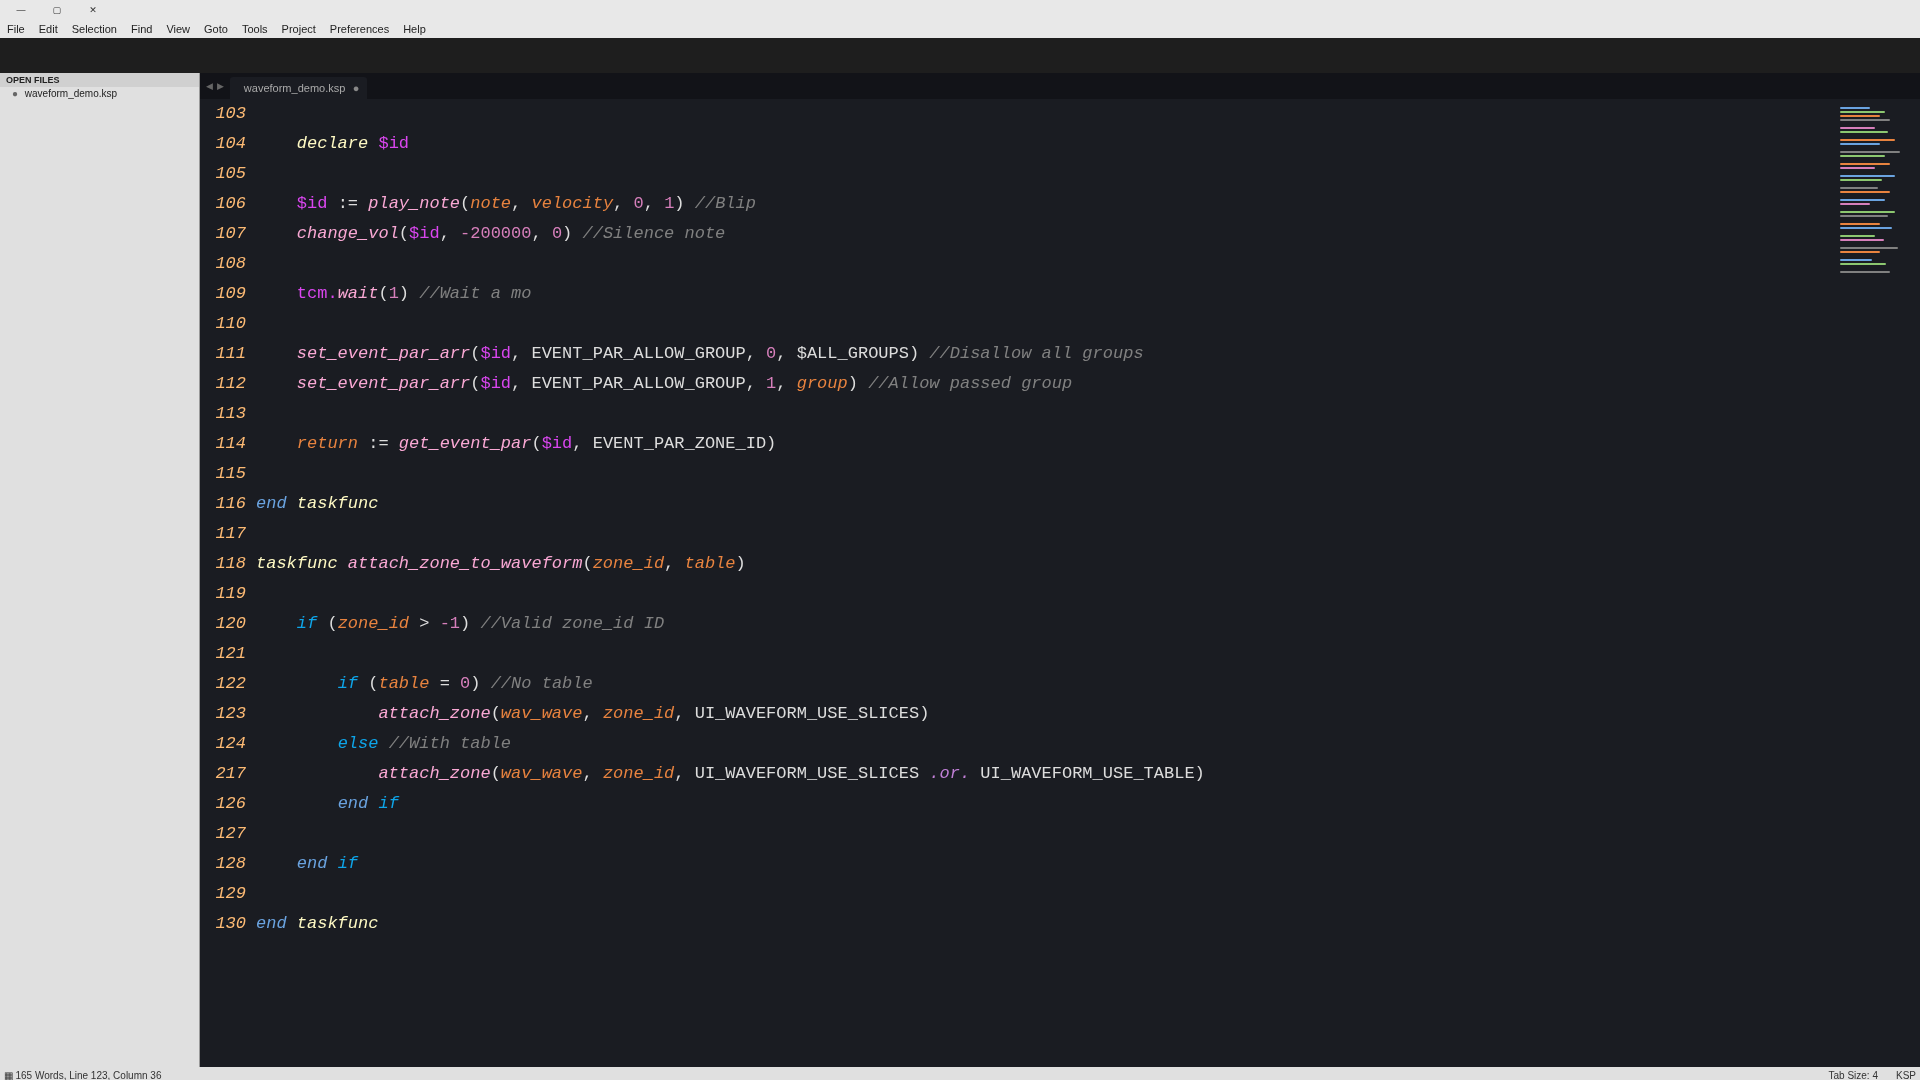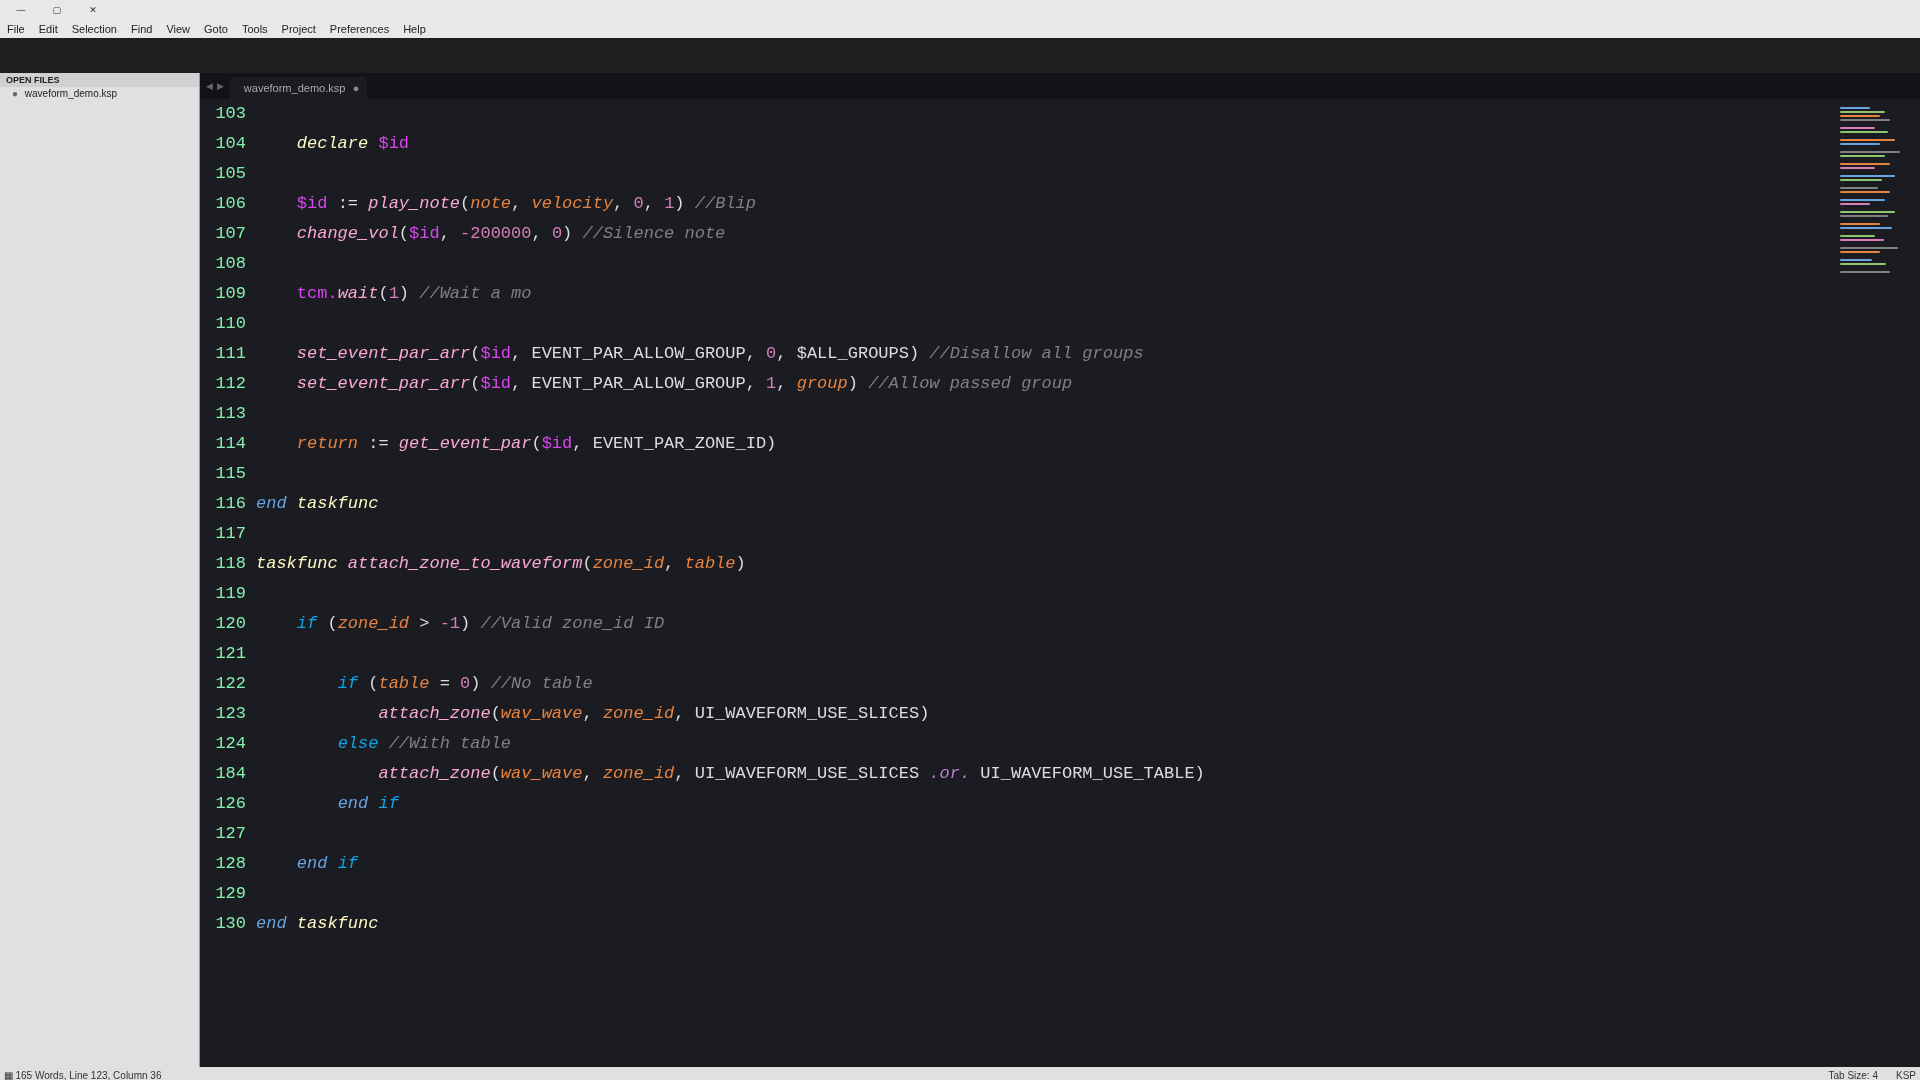--- a/index.html
+++ b/index.html
@@ -120,23 +120,24 @@
   overflow: hidden;
   font-family: Consolas, "Courier New", monospace;
   font-size: 17px;
   line-height: 30px;
   position: relative;
 }
 .gutter {
   width: 56px;
   text-align: right;
   padding-right: 10px;
-  color: #86efac;
+  color: #fdba74;
   background: #1a1c22;
   user-select: none;
+  font-style: italic;
 }
 .gutter .ln { height: 30px; }
 .code {
   flex: 1;
   color: #d6d6d6;
   background: #1a1c22;
   white-space: pre;
   position: relative;
 }
 .code .line { height: 30px; }
@@ -254,21 +255,21 @@
           <div class="ln">115</div>
           <div class="ln">116</div>
           <div class="ln">117</div>
           <div class="ln">118</div>
           <div class="ln">119</div>
           <div class="ln">120</div>
           <div class="ln">121</div>
           <div class="ln">122</div>
           <div class="ln">123</div>
           <div class="ln">124</div>
-          <div class="ln">184</div>
+          <div class="ln">217</div>
           <div class="ln">126</div>
           <div class="ln">127</div>
           <div class="ln">128</div>
           <div class="ln">129</div>
           <div class="ln">130</div>
         </div>
       <div class="code" id="code"><div class="line"></div><div class="line"><span>    </span><span class="tok-decl">declare</span><span class="tok-var"> $id</span></div><div class="line"></div><div class="line"><span class="tok-var">    $id </span><span class="tok-op">:=</span><span> </span><span class="tok-fn">play_note</span><span class="tok-op">(</span><span class="tok-param">note</span><span class="tok-op">, </span><span class="tok-param">velocity</span><span class="tok-op">, </span><span class="tok-num">0</span><span class="tok-op">, </span><span class="tok-num">1</span><span class="tok-op">) </span><span class="tok-comment">//Blip</span></div><div class="line"><span>    </span><span class="tok-fn">change_vol</span><span class="tok-op">(</span><span class="tok-var">$id</span><span class="tok-op">, </span><span class="tok-num">-200000</span><span class="tok-op">, </span><span class="tok-num">0</span><span class="tok-op">) </span><span class="tok-comment">//Silence note</span></div><div class="line"></div><div class="line"><span class="tok-var">    tcm.</span><span class="tok-fn">wait</span><span class="tok-op">(</span><span class="tok-num">1</span><span class="tok-op">) </span><span class="tok-comment">//Wait a mo</span></div><div class="line"></div><div class="line"><span>    </span><span class="tok-fn">set_event_par_arr</span><span class="tok-op">(</span><span class="tok-var">$id</span><span class="tok-const">, EVENT_PAR_ALLOW_GROUP, </span><span class="tok-num">0</span><span class="tok-const">, $ALL_GROUPS) </span><span class="tok-comment">//Disallow all groups</span></div><div class="line"><span>    </span><span class="tok-fn">set_event_par_arr</span><span class="tok-op">(</span><span class="tok-var">$id</span><span class="tok-const">, EVENT_PAR_ALLOW_GROUP, </span><span class="tok-num">1</span><span class="tok-op">, </span><span class="tok-param">group</span><span class="tok-op">) </span><span class="tok-comment">//Allow passed group</span></div><div class="line"></div><div class="line"><span>    </span><span class="tok-param">return</span><span> </span><span class="tok-op">:=</span><span> </span><span class="tok-fn">get_event_par</span><span class="tok-op">(</span><span class="tok-var">$id</span><span class="tok-const">, EVENT_PAR_ZONE_ID)</span></div><div class="line"></div><div class="line"><span class="tok-end">end</span><span> </span><span class="tok-decl">taskfunc</span></div><div class="line"></div><div class="line"><span class="tok-decl">taskfunc</span><span> </span><span class="tok-fn">attach_zone_to_waveform</span><span class="tok-op">(</span><span class="tok-param">zone_id</span><span class="tok-op">, </span><span class="tok-param">table</span><span class="tok-op">)</span></div><div class="line"></div><div class="line"><span>    </span><span class="tok-kw">if</span><span class="tok-op"> (</span><span class="tok-param">zone_id</span><span class="tok-op"> &gt; </span><span class="tok-num">-1</span><span class="tok-op">) </span><span class="tok-comment">//Valid zone_id ID</span></div><div class="line"></div><div class="line"><span>        </span><span class="tok-kw">if</span><span class="tok-op"> (</span><span class="tok-param">table</span><span class="tok-op"> = </span><span class="tok-num">0</span><span class="tok-op">) </span><span class="tok-comment">//No table</span></div><div class="line"><span>            </span><span class="tok-fn">attach_zone</span><span class="tok-op">(</span><span class="tok-param">wav_wave</span><span class="tok-op">, </span><span class="tok-param">zone_id</span><span class="tok-const">, UI_WAVEFORM_USE_SLICES)</span></div><div class="line"><span>        </span><span class="tok-kw">else</span><span> </span><span class="tok-comment">//With table</span></div><div class="line"><span>            </span><span class="tok-fn">attach_zone</span><span class="tok-op">(</span><span class="tok-param">wav_wave</span><span class="tok-op">, </span><span class="tok-param">zone_id</span><span class="tok-const">, UI_WAVEFORM_USE_SLICES </span><span class="tok-or">.or.</span><span class="tok-const"> UI_WAVEFORM_USE_TABLE)</span></div><div class="line"><span>        </span><span class="tok-end">end</span><span> </span><span class="tok-kw">if</span></div><div class="line"></div><div class="line"><span>    </span><span class="tok-end">end</span><span> </span><span class="tok-kw">if</span></div><div class="line"></div><div class="line"><span class="tok-end">end</span><span> </span><span class="tok-decl">taskfunc</span></div></div>
       <div class="minimap" id="minimap">
           <div class="minimap-block" style="top: 8px; left: 10px; width: 30px; background: rgb(106, 163, 224);"></div>
           <div class="minimap-block" style="top: 12px; left: 10px; width: 45px; background: rgb(140, 199, 112);"></div>

